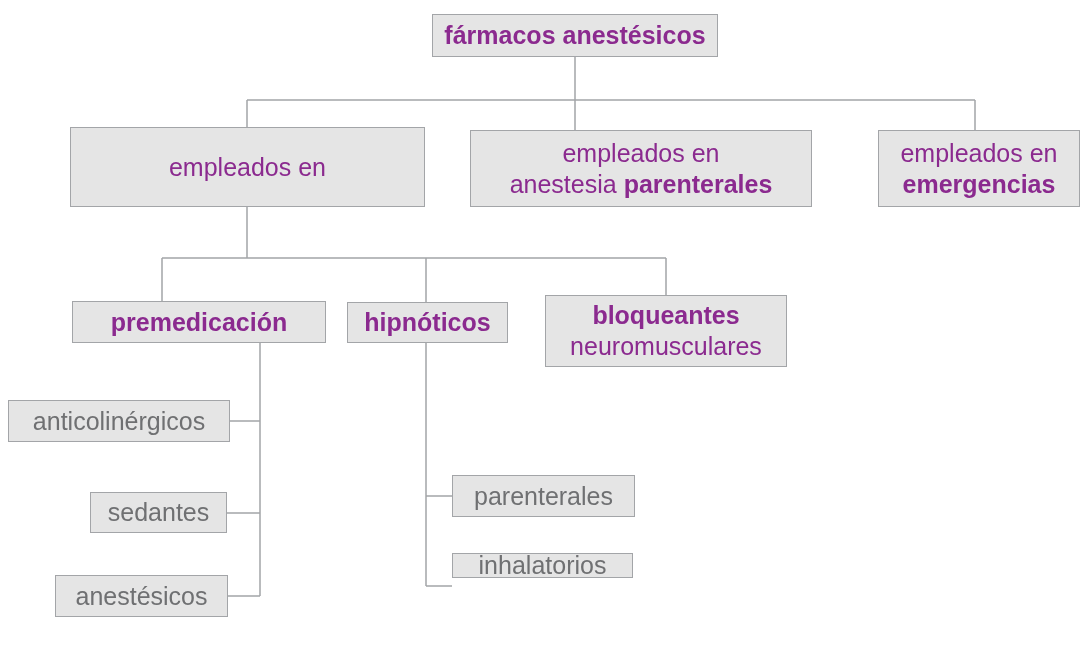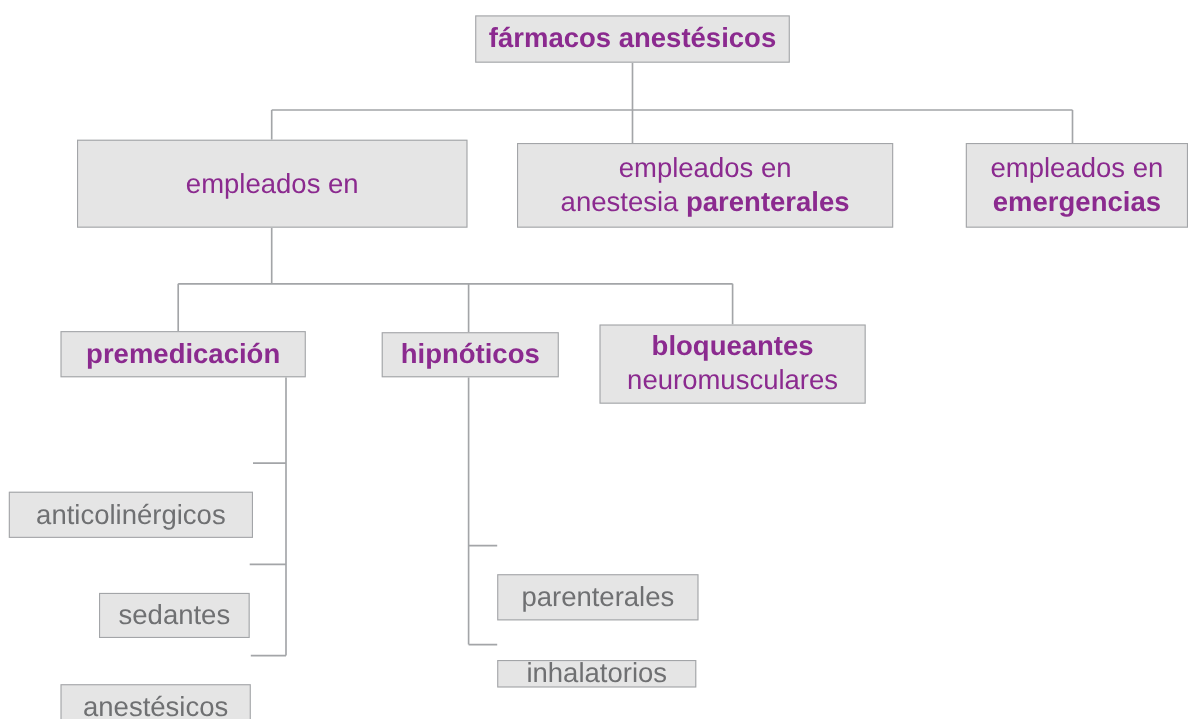--- a/index.html
+++ b/index.html
@@ -33,21 +33,21 @@
     display: flex;
     flex-direction: column;
     align-items: center;
     justify-content: center;
     text-align: center;
     font-size: 25px;
     line-height: 1.24;
     white-space: nowrap;
   }
   .node.purple { color: var(--node-text-purple, #8b2a8f); }
-  .node.gray   { color: var(--node-text-gray, #6f7072); margin-top: 47px; }
+  .node.gray   { color: var(--node-text-gray, #6f7072); }
   .bold { font-weight: bold; }
 </style>
 </head>
 <body>
 
 <div class="stage">
 
   <svg class="connectors" viewBox="0 0 1084 654" aria-hidden="true">
     <path d="M575 57 V130 M247 100 H975 M247 100 V127 M975 100 V130"></path>
     <path d="M247 207 V258 M162 258 H666 M162 258 V301 M426 258 V302 M666 258 V295"></path>
@@ -66,21 +66,21 @@
   <div class="node purple" style="left:470px;top:130px;width:342px;height:77px">
     <div class="line">empleados en</div>
     <div class="line"><span>anestesia</span> <span class="bold">parenterales</span></div>
   </div>
 
   <div class="node purple" style="left:878px;top:130px;width:202px;height:77px">
     <div class="line">empleados en</div>
     <div class="line bold">emergencias</div>
   </div>
 
-  <div class="node purple" style="left:55px;top:301px;width:223px;height:42px">
+  <div class="node purple" style="left:72px;top:301px;width:254px;height:42px">
     <div class="line bold">premedicación</div>
   </div>
 
   <div class="node purple" style="left:347px;top:302px;width:161px;height:41px">
     <div class="line bold">hipnóticos</div>
   </div>
 
   <div class="node purple" style="left:545px;top:295px;width:242px;height:72px">
     <div class="line bold">bloqueantes</div>
     <div class="line">neuromusculares</div>

